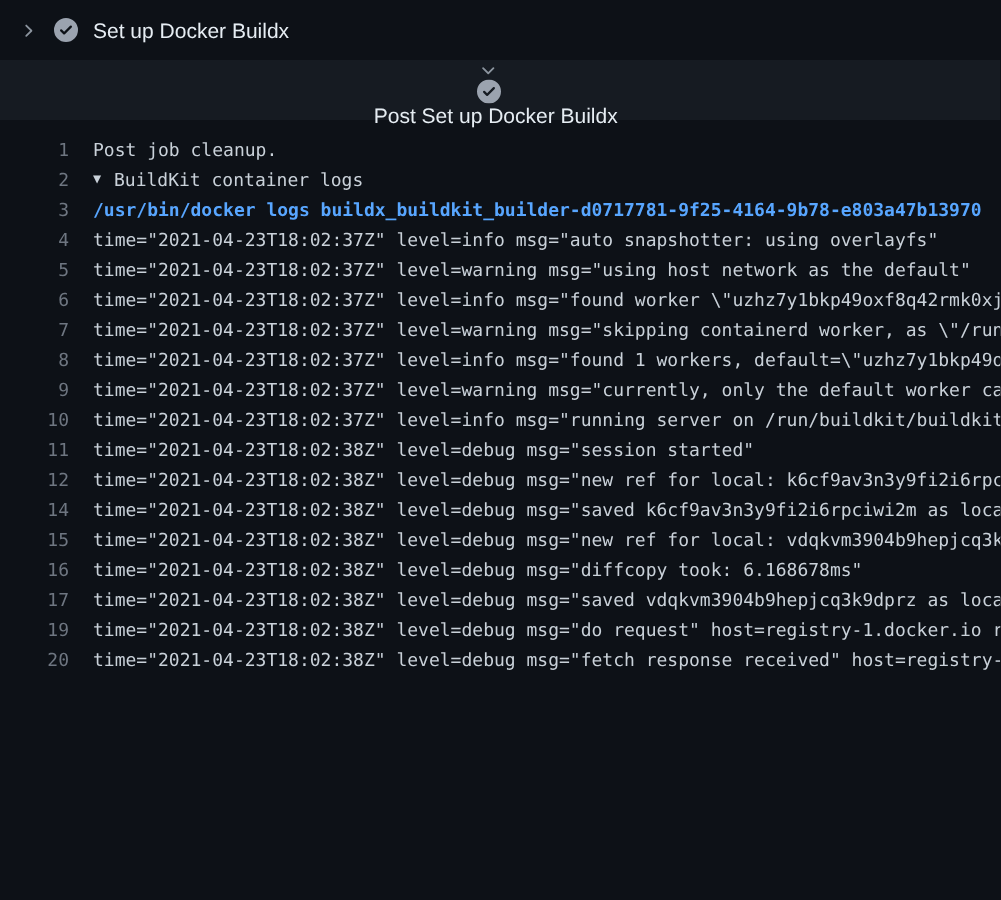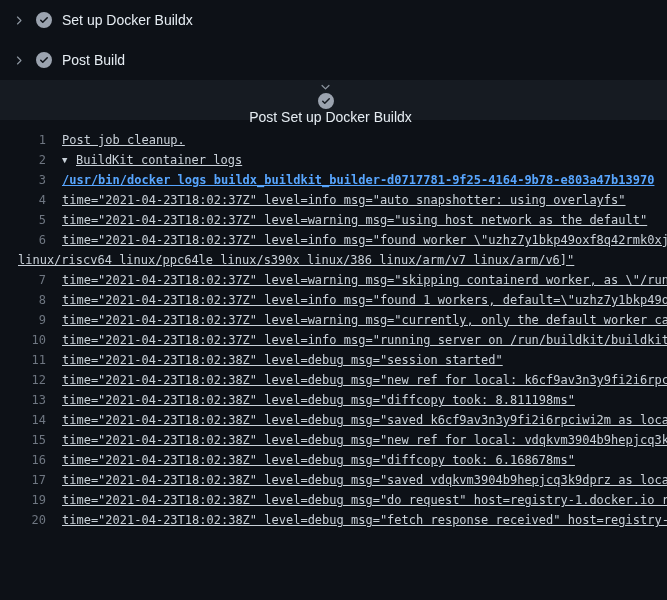--- a/index.html
+++ b/index.html
@@ -67,21 +67,20 @@
     text-align: right;
     color: var(--line_number, #6e7681);
     user-select: none;
     cursor: pointer;
   }
   .txt {
     margin-left: 16px;
     flex: 1;
     overflow: hidden;
     white-space: pre;
-    text-decoration: underline;
   }
   .kind-cont .txt { margin-left: 18px; }
   .kind-command .txt {
     color: var(--command_text, #58a6ff);
     font-weight: bold;
   }
   .toggle {
     margin-left: 16px;
     width: 14px;
     flex: 0 0 14px;
@@ -103,33 +102,20 @@
         <path d="M6.22 3.22a.75.75 0 0 1 1.06 0l4.25 4.25a.75.75 0 0 1 0 1.06l-4.25 4.25a.75.75 0 0 1-1.06-1.06L9.94 8 6.22 4.28a.75.75 0 0 1 0-1.06Z"></path>
       </svg>
     </span>
     <span class="check">
       <svg viewBox="0 0 16 16" aria-hidden="true">
         <path d="M8 16A8 8 0 1 1 8 0a8 8 0 0 1 0 16Zm3.78-9.72a.75.75 0 0 0-1.06-1.06L6.75 9.19 5.28 7.72a.75.75 0 0 0-1.06 1.06l2 2a.75.75 0 0 0 1.06 0l4.5-4.5Z"></path>
       </svg>
     </span>
     <span class="step-label">Set up Docker Buildx</span>
   </div>
-      <div class="step collapsed">
-    <span class="chev">
-      <svg viewBox="0 0 16 16" aria-hidden="true">
-        <path d="M6.22 3.22a.75.75 0 0 1 1.06 0l4.25 4.25a.75.75 0 0 1 0 1.06l-4.25 4.25a.75.75 0 0 1-1.06-1.06L9.94 8 6.22 4.28a.75.75 0 0 1 0-1.06Z"></path>
-      </svg>
-    </span>
-    <span class="check">
-      <svg viewBox="0 0 16 16" aria-hidden="true">
-        <path d="M8 16A8 8 0 1 1 8 0a8 8 0 0 1 0 16Zm3.78-9.72a.75.75 0 0 0-1.06-1.06L6.75 9.19 5.28 7.72a.75.75 0 0 0-1.06 1.06l2 2a.75.75 0 0 0 1.06 0l4.5-4.5Z"></path>
-      </svg>
-    </span>
-    <span class="step-label">Post Build</span>
-  </div>
       <div class="step expanded">
     <span class="chev">
       <svg viewBox="0 0 16 16" aria-hidden="true">
         <path d="M6.22 3.22a.75.75 0 0 1 1.06 0l4.25 4.25a.75.75 0 0 1 0 1.06l-4.25 4.25a.75.75 0 0 1-1.06-1.06L9.94 8 6.22 4.28a.75.75 0 0 1 0-1.06Z"></path>
       </svg>
     </span>
     <span class="check">
       <svg viewBox="0 0 16 16" aria-hidden="true">
         <path d="M8 16A8 8 0 1 1 8 0a8 8 0 0 1 0 16Zm3.78-9.72a.75.75 0 0 0-1.06-1.06L6.75 9.19 5.28 7.72a.75.75 0 0 0-1.06 1.06l2 2a.75.75 0 0 0 1.06 0l4.5-4.5Z"></path>
       </svg>
@@ -156,24 +142,20 @@
     <span class="txt">time="2021-04-23T18:02:37Z" level=info msg="auto snapshotter: using overlayfs"</span>
   </div>
         <div class="row kind-plain">
     <span class="num">5</span>
     <span class="txt">time="2021-04-23T18:02:37Z" level=warning msg="using host network as the default"</span>
   </div>
         <div class="row kind-plain">
     <span class="num">6</span>
     <span class="txt">time="2021-04-23T18:02:37Z" level=info msg="found worker \"uzhz7y1bkp49oxf8q42rmk0xjg\",</span>
   </div>
-        <div class="row kind-cont">
-    
-    <span class="txt">linux/riscv64 linux/ppc64le linux/s390x linux/386 linux/arm/v7 linux/arm/v6]"</span>
-  </div>
         <div class="row kind-plain">
     <span class="num">7</span>
     <span class="txt">time="2021-04-23T18:02:37Z" level=warning msg="skipping containerd worker, as \"/run/c</span>
   </div>
         <div class="row kind-plain">
     <span class="num">8</span>
     <span class="txt">time="2021-04-23T18:02:37Z" level=info msg="found 1 workers, default=\"uzhz7y1bkp49oxf8</span>
   </div>
         <div class="row kind-plain">
     <span class="num">9</span>
@@ -185,24 +167,20 @@
   </div>
         <div class="row kind-plain">
     <span class="num">11</span>
     <span class="txt">time="2021-04-23T18:02:38Z" level=debug msg="session started"</span>
   </div>
         <div class="row kind-plain">
     <span class="num">12</span>
     <span class="txt">time="2021-04-23T18:02:38Z" level=debug msg="new ref for local: k6cf9av3n3y9fi2i6rpciwi</span>
   </div>
         <div class="row kind-plain">
-    <span class="num">13</span>
-    <span class="txt">time="2021-04-23T18:02:38Z" level=debug msg="diffcopy took: 8.811198ms"</span>
-  </div>
-        <div class="row kind-plain">
     <span class="num">14</span>
     <span class="txt">time="2021-04-23T18:02:38Z" level=debug msg="saved k6cf9av3n3y9fi2i6rpciwi2m as local</span>
   </div>
         <div class="row kind-plain">
     <span class="num">15</span>
     <span class="txt">time="2021-04-23T18:02:38Z" level=debug msg="new ref for local: vdqkvm3904b9hepjcq3k9dp</span>
   </div>
         <div class="row kind-plain">
     <span class="num">16</span>
     <span class="txt">time="2021-04-23T18:02:38Z" level=debug msg="diffcopy took: 6.168678ms"</span>

